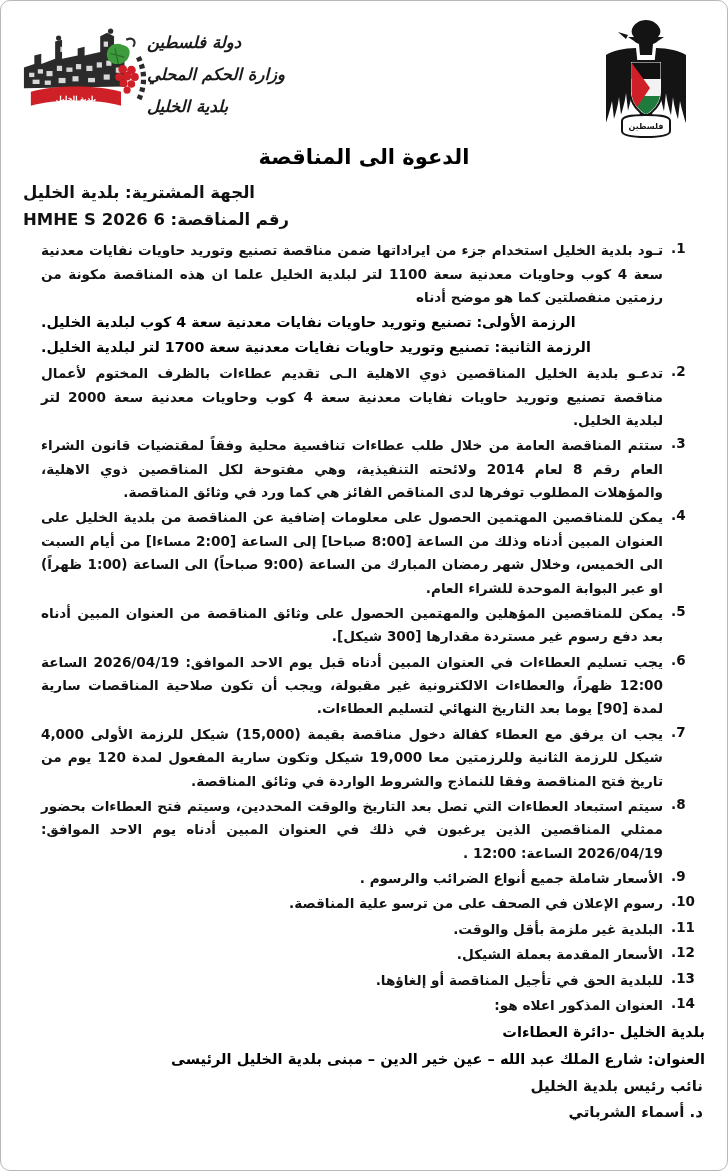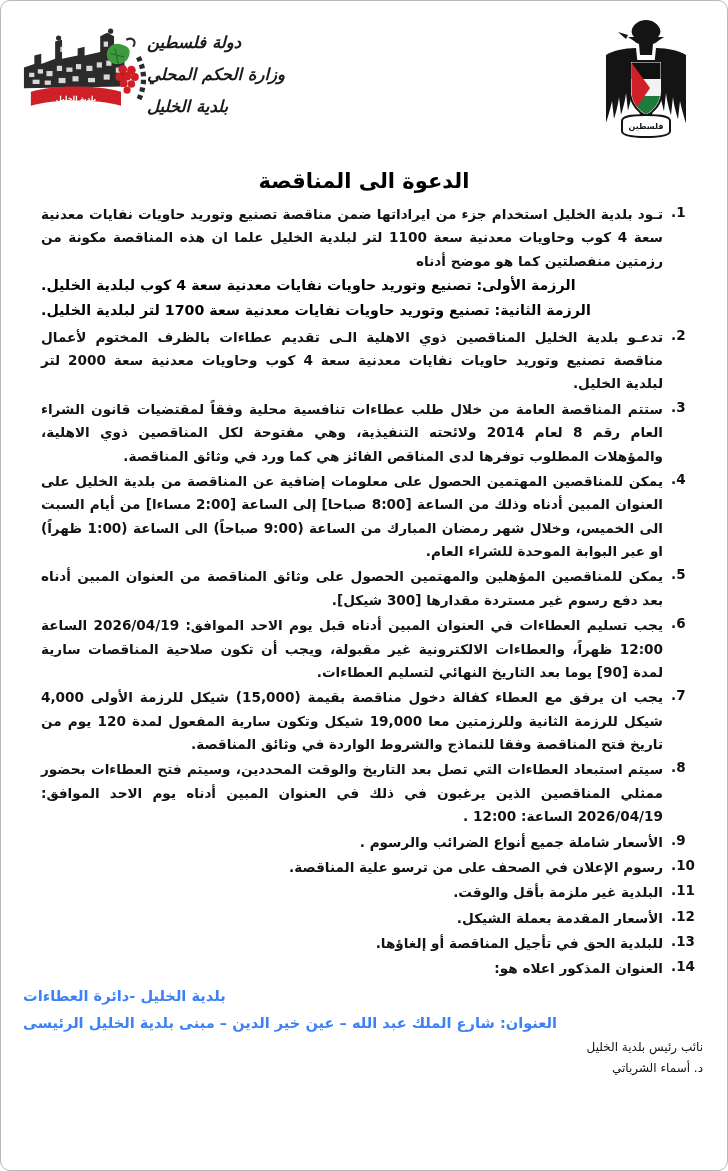--- a/index.html
+++ b/index.html
@@ -51,21 +51,21 @@
     color: #1a1a1a;
     line-height: 1.95;
     letter-spacing: 0;
   }
   .doc-title {
     text-align: center;
     direction: rtl;
     font-size: 21px;
     font-weight: 700;
     color: #000;
-    margin-top: 24px;
+    margin-top: 0;
     margin-bottom: 10px;
     letter-spacing: -0.4px;
   }
 
   
   .meta {
     direction: rtl;
     text-align: left;
     padding-left: 6px;
     margin-bottom: 6px;
@@ -128,31 +128,31 @@
     text-align-last: right;
   }
 
   
   .footer {
     direction: rtl;
     padding: 0 6px;
     margin-top: 2px;
   }
   .foot-center {
-    text-align: left;
+    text-align: right;
     font-size: 14.6px;
     font-weight: 700;
-    color: #3b82f6;
+    color: #000000;
     line-height: 1.85;
     unicode-bidi: plaintext;
   }
   .foot-right {
     text-align: right;
-    font-size: 12px;
-    font-weight: 400;
+    font-size: 15px;
+    font-weight: 700;
     color: #111;
     line-height: 1.75;
     padding-right: 2px;
     unicode-bidi: plaintext;
   }
 
   .logo-svg { display: block; }
 </style>
 </head>
 <body>
@@ -252,20 +252,24 @@
         <path d="M140 40 C148 56 148 74 140 90" stroke="#2b2b2b" stroke-width="6" fill="none" stroke-dasharray="5 4"></path>
 
         <path d="M16 80 C44 72 92 72 120 80 L120 96 C92 88 44 88 16 96 Z" fill="#cf2027"></path>
         <text x="68" y="91" font-size="8" font-weight="700" text-anchor="middle" fill="#ffffff" font-family="'DejaVu Sans', sans-serif">بلدية الخليل</text>
       </svg>
     </div>
   </div>
 
   <div class="doc-title">الدعوة الى المناقصة</div>
 
+  <div class="meta">
+    <div class="meta-line">الجهة المشترية: بلدية الخليل</div>
+    <div class="meta-line">رقم المناقصة: 6 2026 HMHE S</div>
+  </div>
 
   <div class="clauses">
       <div class="clause">
         <div class="clause-num">1.</div>
         <div class="clause-body">
           <div class="clause-text">تـود بلدية الخليل استخدام جزء من ايراداتها ضمن مناقصة تصنيع وتوريد حاويات نفايات معدنية سعة 4 كوب وحاويات معدنية سعة 1100 لتر لبلدية الخليل علما ان هذه المناقصة مكونة من رزمتين منفصلتين كما هو موضح أدناه</div>
           <div class="sub-line">الرزمة الأولى: تصنيع وتوريد حاويات نفايات معدنية سعة 4 كوب لبلدية الخليل.</div>
           <div class="sub-line">الرزمة الثانية: تصنيع وتوريد حاويات نفايات معدنية سعة 1700 لتر لبلدية الخليل.</div>
         </div>
       </div>

